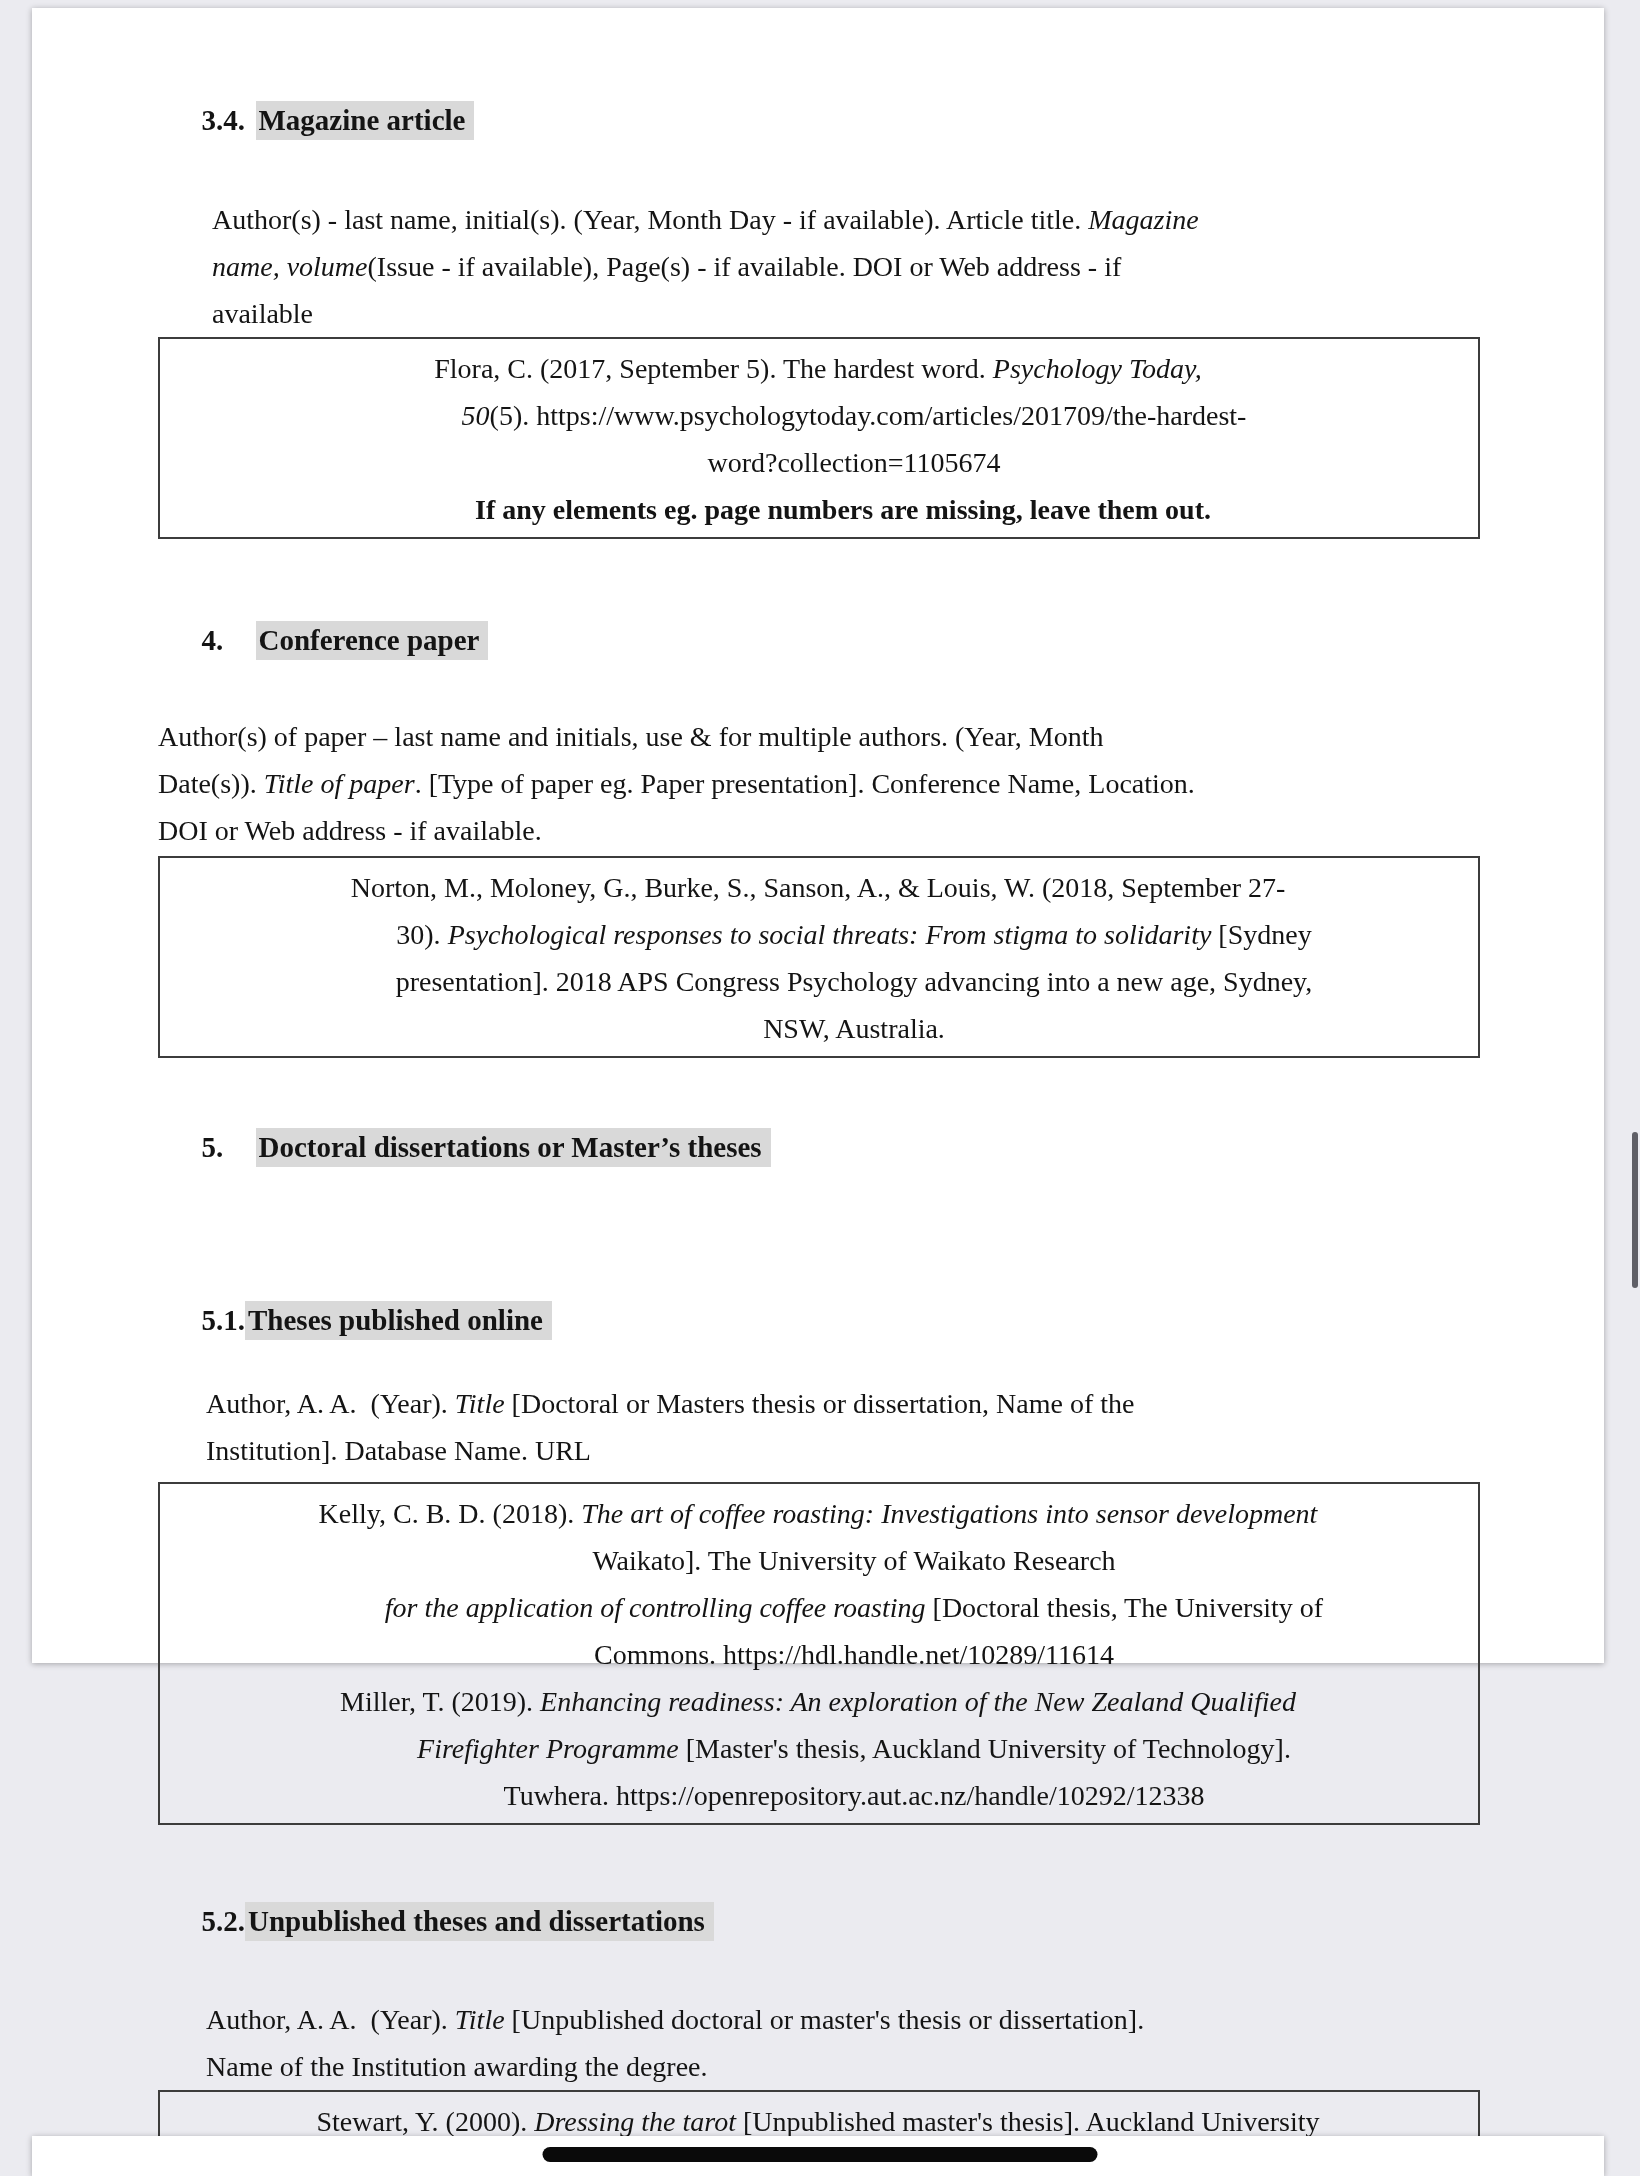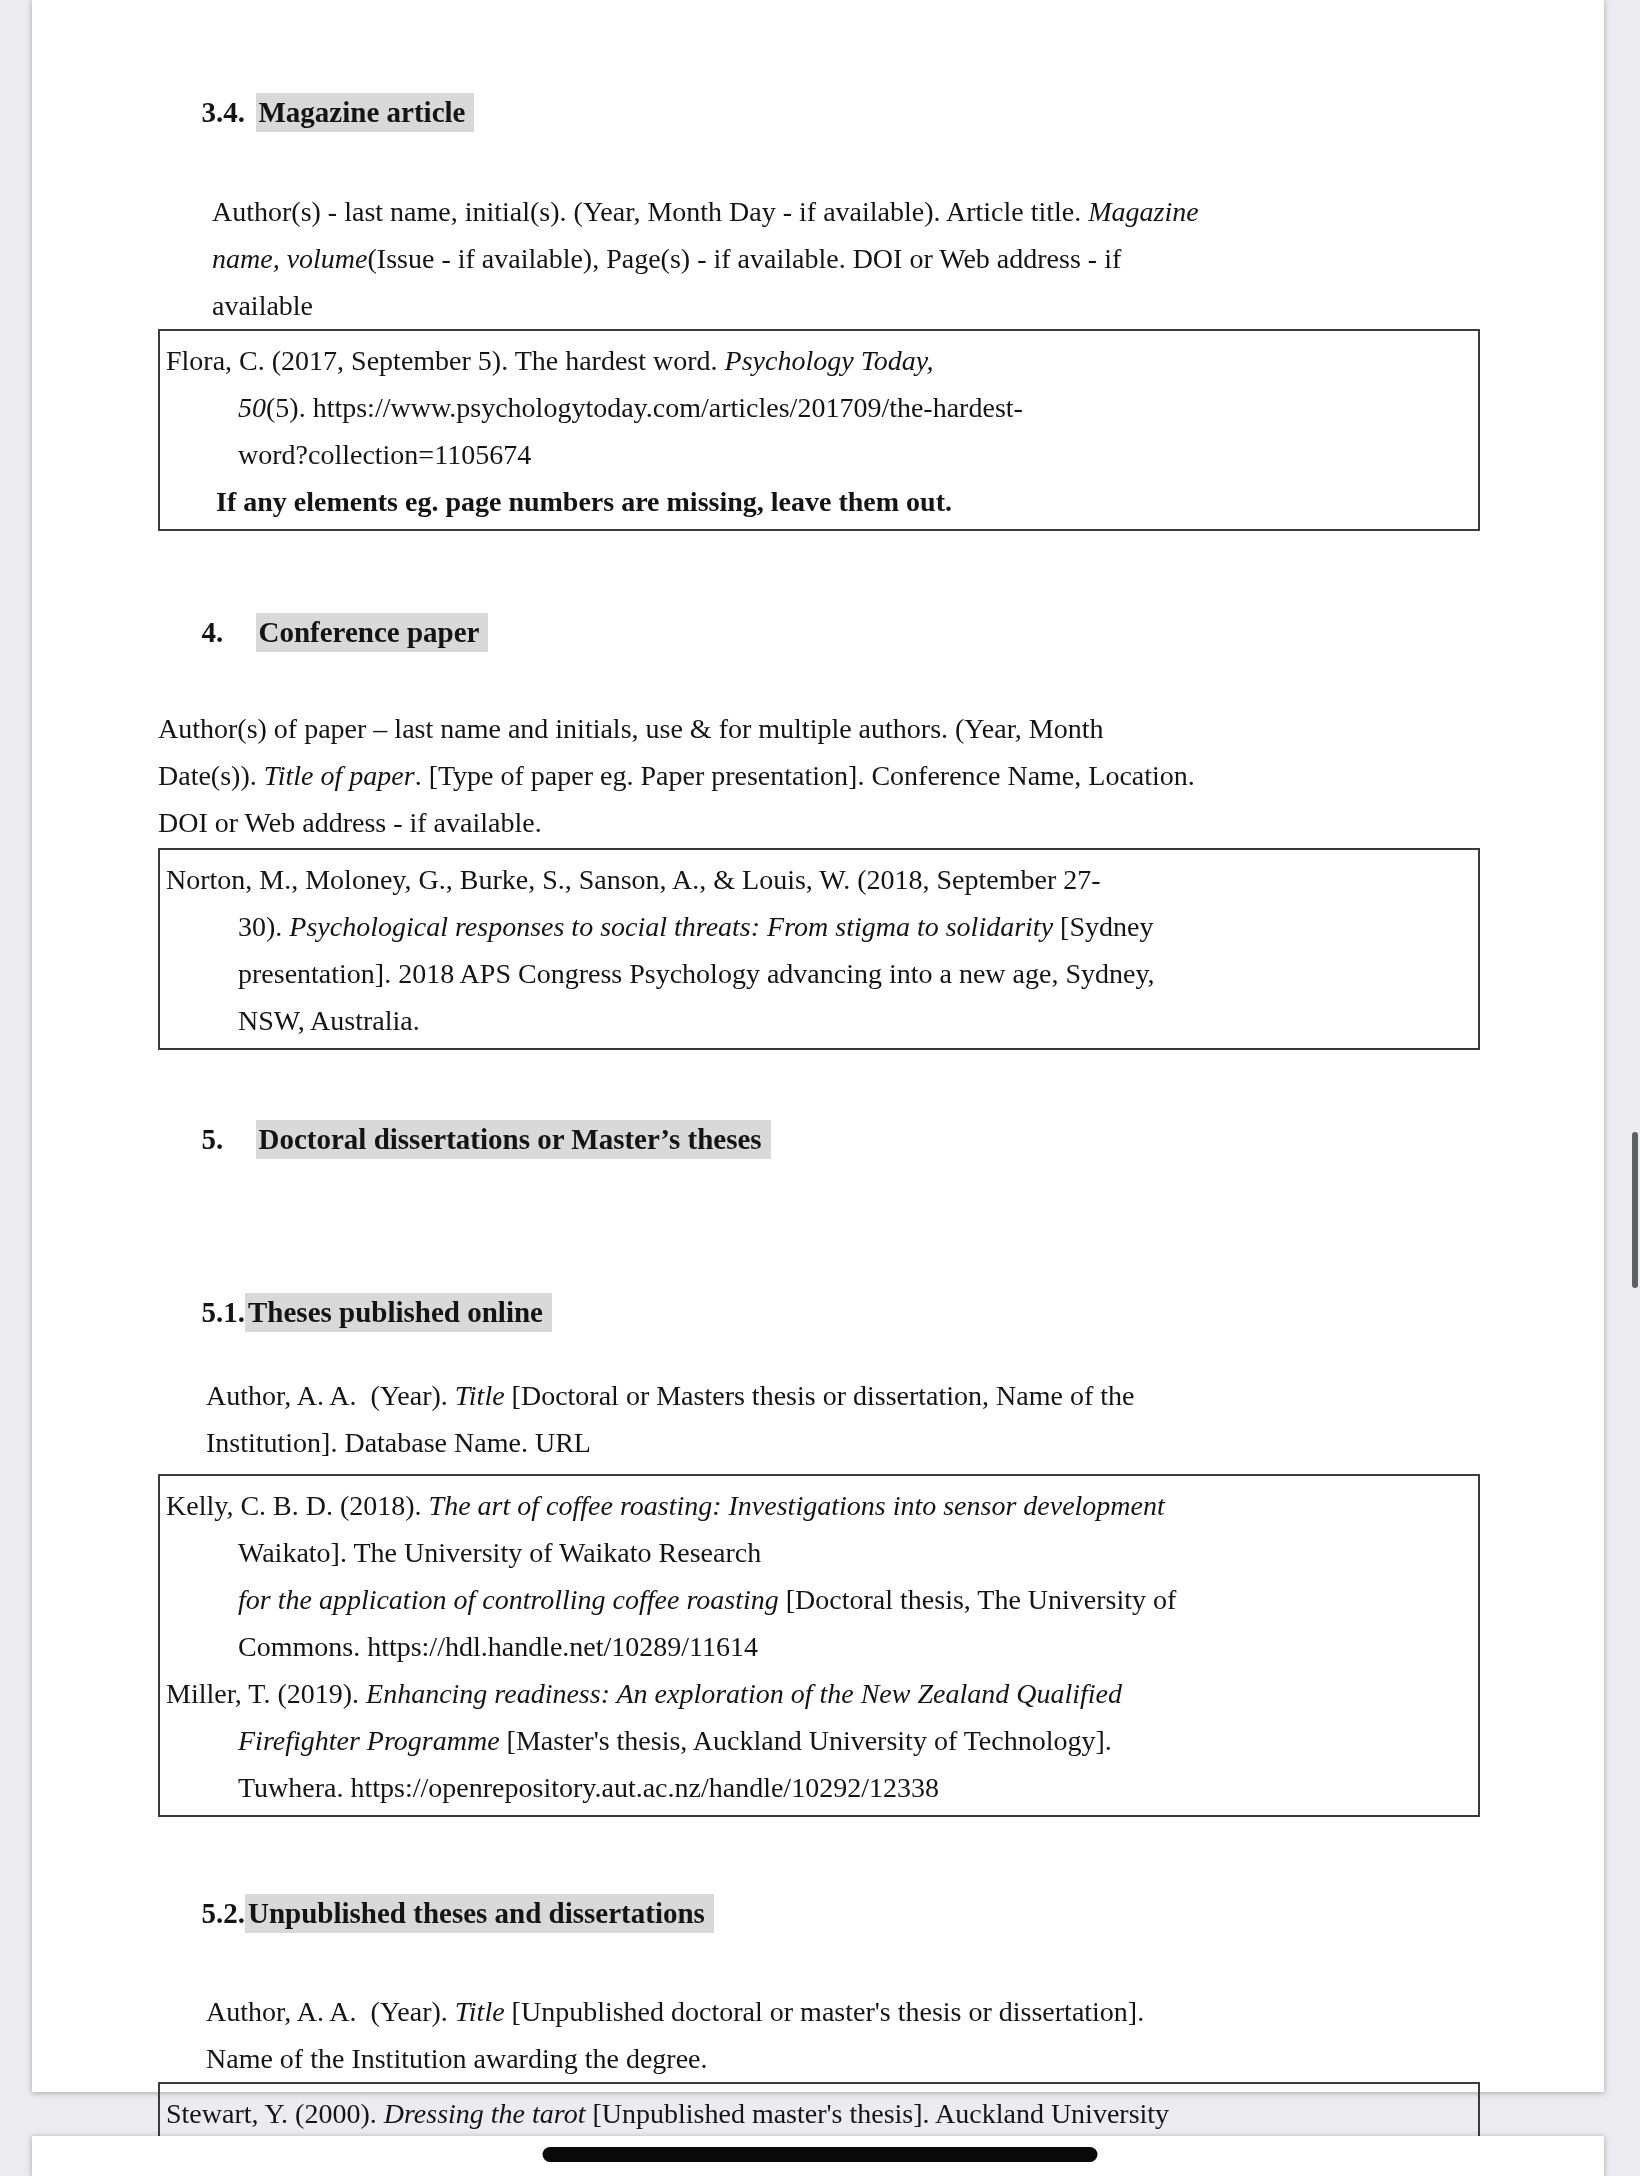--- a/index.html
+++ b/index.html
@@ -6,21 +6,21 @@
   body{
     width:1640px;height:2176px;position:relative;overflow:hidden;
     background:#ebebf0;
     font-family:"Liberation Serif", serif;
     color:#141414;
   }
   .page{
     position:absolute;left:32px;width:1572px;background:#ffffff;
     box-shadow:0 1px 6px rgba(0,0,0,.30);
   }
-  #page1{top:0;height:2092px}
+  #page1{top:8px;height:1655px}
   #page2{top:2136px;height:40px}
 
   .content{
     position:absolute;left:126px;top:0;width:1322px;
     font-size:28px;line-height:47px;
   }
   .line{white-space:pre}
   .seg-i{font-style:italic}
   .seg-b{font-weight:bold}
 
@@ -33,21 +33,21 @@
   .ind-bold{padding-left:50px;font-weight:bold}
 
   .heading{font-size:29px;line-height:40px;font-weight:bold;white-space:pre}
   .h-num{display:inline-block}
   .h-num.tab{min-width:54px}
   .h-label{background:var(--hl,#d9d9d9);padding:3px 9px 4px 3px}
 
   .ex-box{
     border:2px solid #3c3c3c;
     padding:6px 8px 4px 6px;
-    box-sizing:border-box;width:1322px;
+    box-sizing:border-box;width:1322px;text-align:center;
   }
 
   
   .sec-0 .heading{margin-top:52px}
   .sec-0 .para{margin-top:16px}
   .sec-0 .ex-box{margin-top:0}
   .sec-1 .heading{margin-top:41px}
   .sec-1 .para{margin-top:13px}
   .sec-1 .ex-box{margin-top:2px}
   .sec-2 .heading{margin-top:29px}

